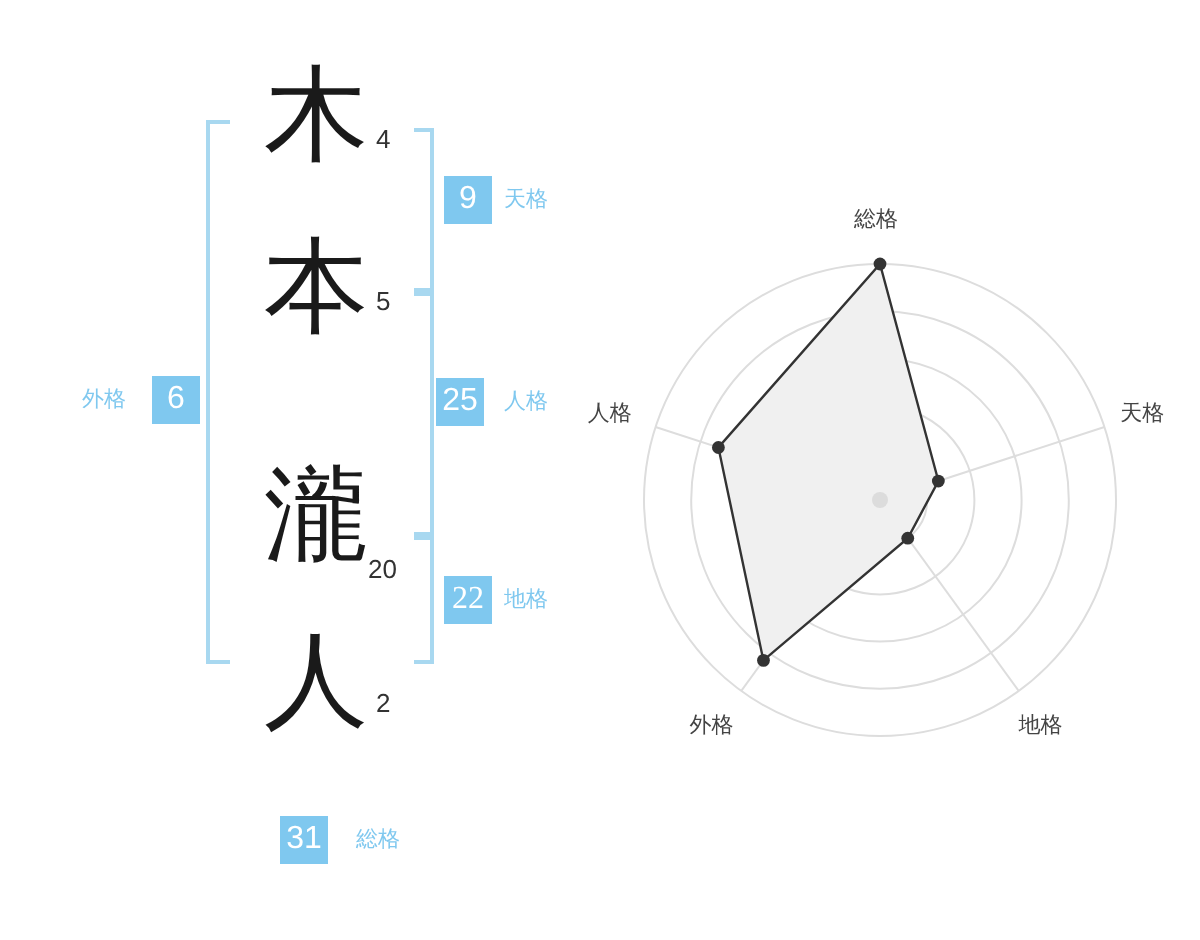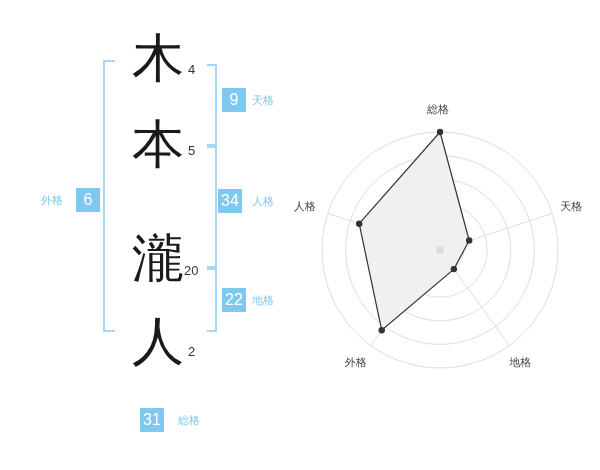--- a/index.html
+++ b/index.html
@@ -88,39 +88,39 @@
 <div id="root">
 
   <div>
     <div class="kanji" style="left:128px; top:32px;">木</div>
     <div class="stroke-num" style="left:188px; top:62px;">4</div>
 
     <div class="kanji" style="left:128px; top:118px;">本</div>
     <div class="stroke-num" style="left:188px; top:143px;">5</div>
 
     <div class="kanji" style="left:128px; top:232px;">瀧</div>
-    <div class="stroke-num" style="left:184px; top:263px;">20</div>
+    <div class="stroke-num" style="left:184px; top:277px;">20</div>
 
     <div class="kanji" style="left:128px; top:315px;">人</div>
     <div class="stroke-num" style="left:188px; top:344px;">2</div>
   </div>
 
   <div class="bracket" style="left:103px; top:60px; width:12px; height:272px;"></div>
 
   <div class="bracket-right" style="left:207px; top:64px; width:10px; height:82px;"></div>
   <div class="bracket-right" style="left:207px; top:146px; width:10px; height:122px;"></div>
   <div class="bracket-right" style="left:207px; top:268px; width:10px; height:64px;"></div>
 
   <div class="badge" style="left:222px; top:88px;">9</div>
   <div class="badge-label" style="left:252px; top:88px;">天格</div>
 
-  <div class="badge" style="left:218px; top:189px;">34</div>
+  <div class="badge" style="left:218px; top:189px;">25</div>
   <div class="badge-label" style="left:252px; top:189px;">人格</div>
 
-  <div class="badge" style="left:222px; top:288px;">22</div>
+  <div class="badge" style="left:222px; top:288px;font-family:Liberation Serif, serif;">22</div>
   <div class="badge-label" style="left:252px; top:288px;">地格</div>
 
   <div class="badge-label" style="left:41px; top:188px;">外格</div>
   <div class="badge" style="left:76px; top:188px;">6</div>
 
   <div class="badge" style="left:140px; top:408px;">31</div>
   <div class="badge-label" style="left:178px; top:408px;">総格</div>
 
   <div id="radar">
     <svg id="radar-svg" width="280" height="280" viewBox="0 0 280 280">

